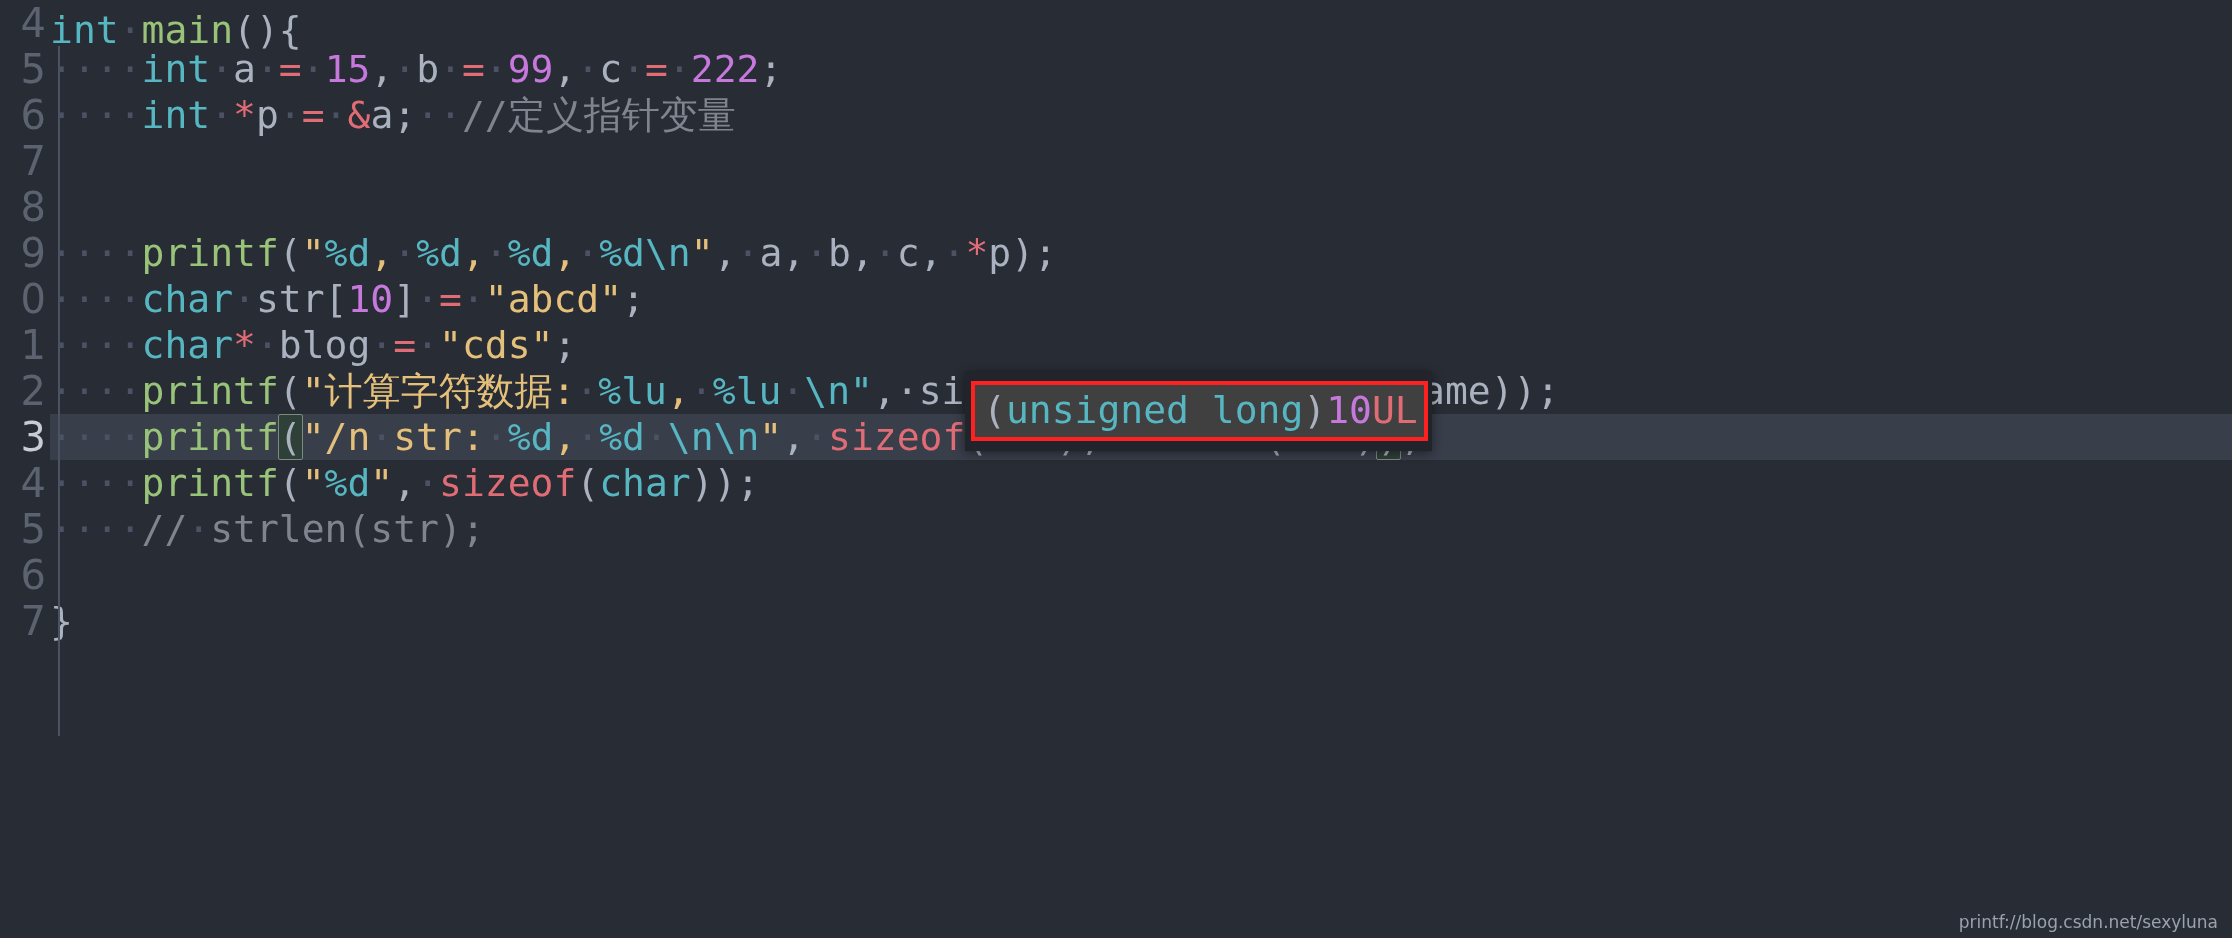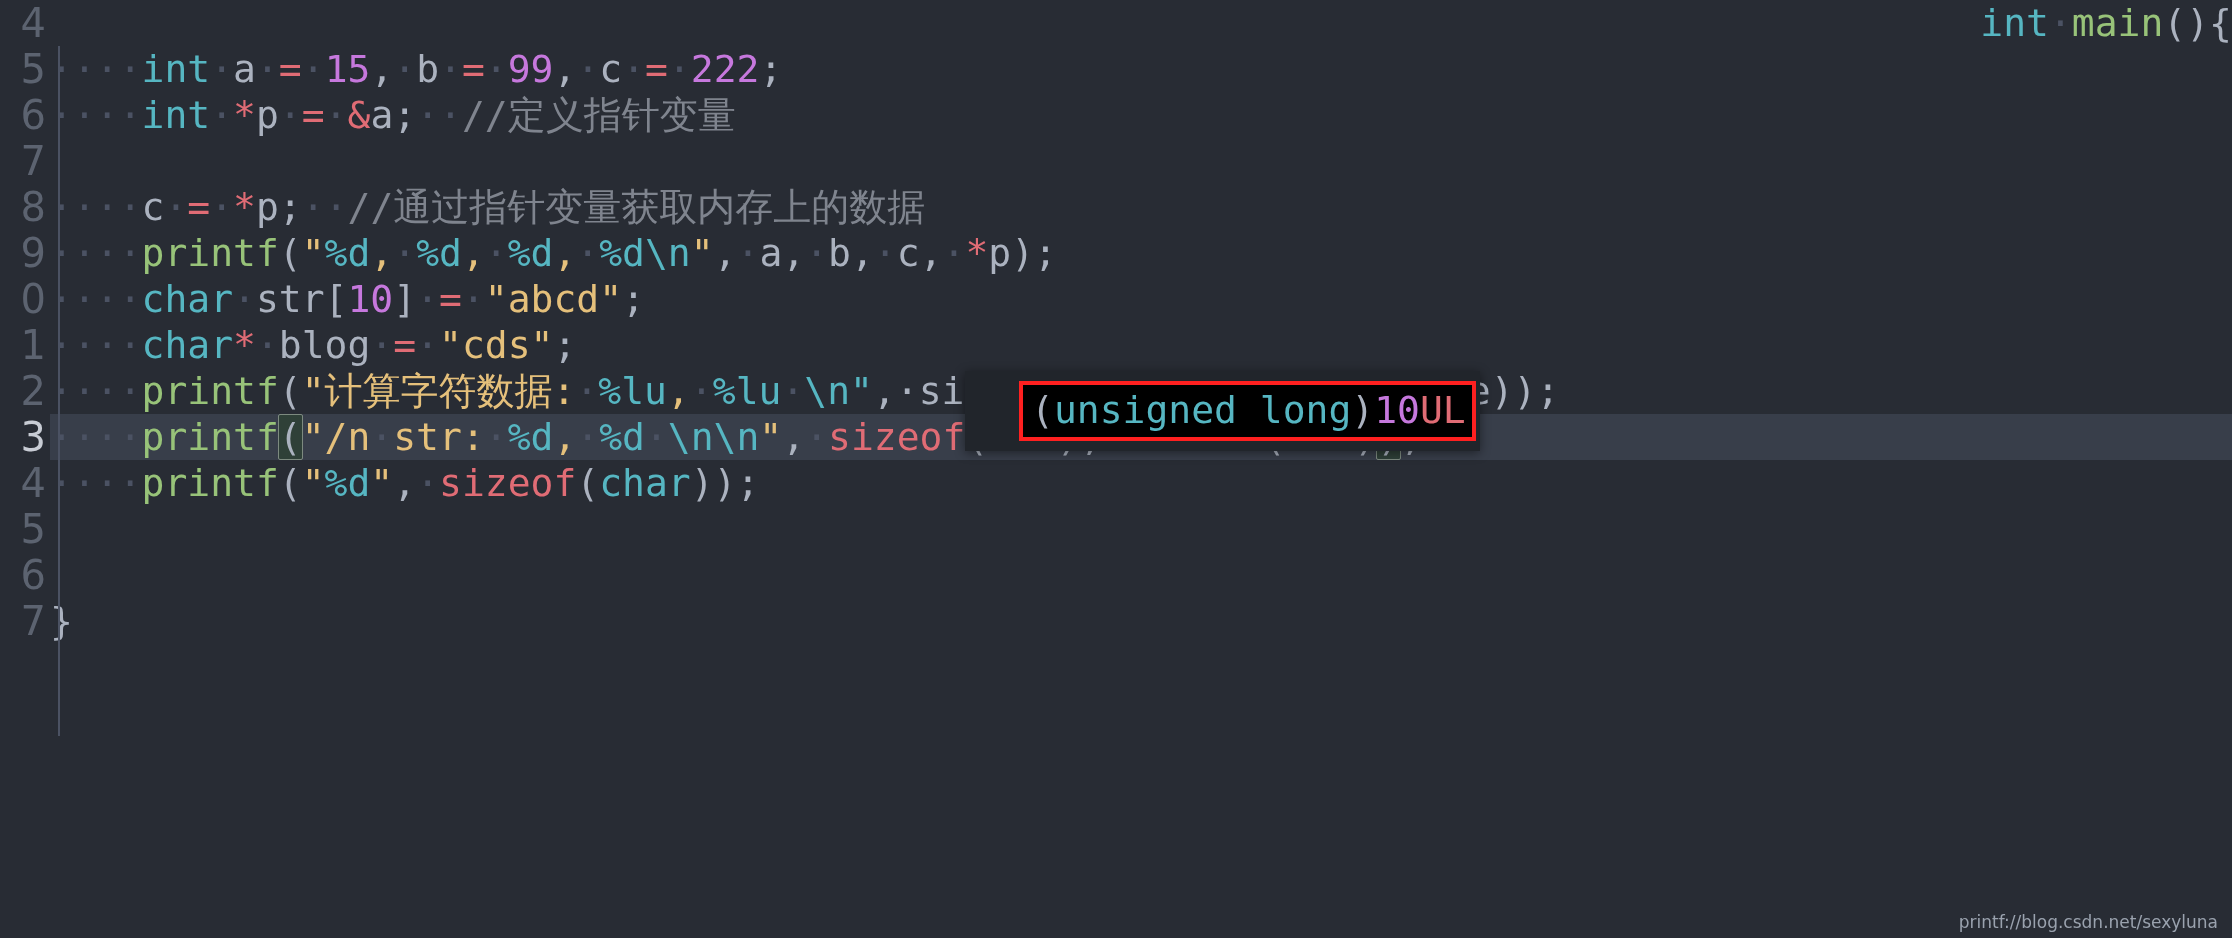--- a/index.html
+++ b/index.html
@@ -101,27 +101,26 @@
   .tooltip-wrap {
     position: absolute;
     z-index: 20;
     background: #21252b;
     box-shadow: 0 2px 10px rgba(0,0,0,0.45);
     padding: 10px 4px 10px 6px;
     box-sizing: border-box;
   }
   .tooltip-box {
     border: 4px solid #ff2020;
-    background: #000000;
+    background: #404040;
     padding: 2px 6px 4px 8px;
     box-sizing: border-box;
     white-space: pre;
     font-size: 38px;
     line-height: 46px;
-    margin-left: 48px;
   }
 
   
   .watermark {
     position: absolute;
     right: 14px;
     bottom: 6px;
     color: #9aa2ae;
     font-size: 17px;
     font-family: "DejaVu Sans", "Liberation Sans", sans-serif;
@@ -145,30 +144,30 @@
       <div class="ln" style="top: 322px;">1</div>
       <div class="ln" style="top: 368px;">2</div>
       <div class="ln cur" style="top: 414px;">3</div>
       <div class="ln" style="top: 460px;">4</div>
       <div class="ln" style="top: 506px;">5</div>
       <div class="ln" style="top: 552px;">6</div>
       <div class="ln" style="top: 598px;">7</div>
     </div>
 
   <div class="code" id="code">
-      <div class="row" style="top: 0px; text-align: right;"><span class="txt t-kw">int</span><span class="txt t-ws">·</span><span class="txt t-fn">main</span><span class="txt t-plain">(){</span></div>
+      <div class="row" style="top: 7px;"><span class="txt t-kw">int</span><span class="txt t-ws">·</span><span class="txt t-fn">main</span><span class="txt t-plain">(){</span></div>
       <div class="row" style="top: 46px;"><span class="txt t-ws">·</span><span class="txt t-ws">···</span><span class="txt t-kw">int</span><span class="txt t-ws">·</span><span class="txt t-plain">a</span><span class="txt t-ws">·</span><span class="txt t-op">=</span><span class="txt t-ws">·</span><span class="txt t-num">15</span><span class="txt t-plain">,</span><span class="txt t-ws">·</span><span class="txt t-plain">b</span><span class="txt t-ws">·</span><span class="txt t-op">=</span><span class="txt t-ws">·</span><span class="txt t-num">99</span><span class="txt t-plain">,</span><span class="txt t-ws">·</span><span class="txt t-plain">c</span><span class="txt t-ws">·</span><span class="txt t-op">=</span><span class="txt t-ws">·</span><span class="txt t-num">222</span><span class="txt t-plain">;</span></div>
       <div class="row" style="top: 92px;"><span class="txt t-ws">····</span><span class="txt t-kw">int</span><span class="txt t-ws">·</span><span class="txt t-op">*</span><span class="txt t-plain">p</span><span class="txt t-ws">·</span><span class="txt t-op">=</span><span class="txt t-ws">·</span><span class="txt t-op">&amp;</span><span class="txt t-plain">a</span><span class="txt t-plain">;</span><span class="txt t-ws">··</span><span class="txt t-cmt">//定义指针变量</span></div>
-      <div class="row" style="top: 184px;"><span class="txt t-ws">····</span><span class="txt t-plain">c</span><span class="txt t-ws">·</span><span class="txt t-op">=</span><span class="txt t-ws">·</span><span class="txt t-op">*</span><span class="txt t-plain">p</span><span class="txt t-plain">;</span><span class="txt t-ws">··</span><span class="txt t-cmt">//通过指针变量获取内存上的数据</span></div>
       <div class="row" style="top: 230px;"><span class="txt t-ws">····</span><span class="txt t-fn">printf</span><span class="txt t-plain">(</span><span class="txt t-str">"</span><span class="txt t-esc">%d</span><span class="txt t-str">,</span><span class="txt t-ws">·</span><span class="txt t-esc">%d</span><span class="txt t-str">,</span><span class="txt t-ws">·</span><span class="txt t-esc">%d</span><span class="txt t-str">,</span><span class="txt t-ws">·</span><span class="txt t-esc">%d\n</span><span class="txt t-str">"</span><span class="txt t-plain">,</span><span class="txt t-ws">·</span><span class="txt t-plain">a,</span><span class="txt t-ws">·</span><span class="txt t-plain">b,</span><span class="txt t-ws">·</span><span class="txt t-plain">c,</span><span class="txt t-ws">·</span><span class="txt t-op">*</span><span class="txt t-plain">p);</span></div>
       <div class="row" style="top: 276px;"><span class="txt t-ws">····</span><span class="txt t-kw">char</span><span class="txt t-ws">·</span><span class="txt t-plain">str[</span><span class="txt t-num">10</span><span class="txt t-plain">]</span><span class="txt t-ws">·</span><span class="txt t-op">=</span><span class="txt t-ws">·</span><span class="txt t-str">"abcd"</span><span class="txt t-plain">;</span></div>
       <div class="row" style="top: 322px;"><span class="txt t-ws">····</span><span class="txt t-kw">char</span><span class="txt t-op">*</span><span class="txt t-ws">·</span><span class="txt t-plain">blog</span><span class="txt t-ws">·</span><span class="txt t-op">=</span><span class="txt t-ws">·</span><span class="txt t-str">"cds"</span><span class="txt t-plain">;</span></div>
       <div class="row" style="top: 368px;"><span class="txt t-ws">····</span><span class="txt t-fn">printf</span><span class="txt t-plain">(</span><span class="txt t-str">"计算字符数据:</span><span class="txt t-ws">·</span><span class="txt t-esc">%lu</span><span class="txt t-str">,</span><span class="txt t-ws">·</span><span class="txt t-esc">%lu</span><span class="txt t-ws">·</span><span class="txt t-esc">\n"</span><span class="txt t-plain">,·sizeof(name),·</span><span class="txt t-fn">strlen</span><span class="txt t-plain">(name));</span></div>
       <div class="row active" style="top: 414px;"><span class="txt t-ws">····</span><span class="txt t-fn">printf</span><span class="txt t-plain bmatch">(</span><span class="txt t-str">"/n</span><span class="txt t-ws">·</span><span class="txt t-str">str:</span><span class="txt t-ws">·</span><span class="txt t-esc">%d</span><span class="txt t-str">,</span><span class="txt t-ws">·</span><span class="txt t-esc">%d</span><span class="txt t-ws">·</span><span class="txt t-esc">\n\n</span><span class="txt t-str">"</span><span class="txt t-plain">,</span><span class="txt t-ws">·</span><span class="txt t-op">sizeof</span><span class="txt t-plain">(str),</span><span class="txt t-ws">·</span><span class="txt t-fn">strlen</span><span class="txt t-plain">(str)</span><span class="txt t-plain bmatch">)</span><span class="txt t-plain">;</span></div>
       <div class="row" style="top: 460px;"><span class="txt t-ws">····</span><span class="txt t-fn">printf</span><span class="txt t-plain">(</span><span class="txt t-str">"</span><span class="txt t-esc">%d</span><span class="txt t-str">"</span><span class="txt t-plain">,</span><span class="txt t-ws">·</span><span class="txt t-op">sizeof</span><span class="txt t-plain">(</span><span class="txt t-kw">char</span><span class="txt t-plain">));</span></div>
+      <div class="row" style="top: 506px;"><span class="txt t-ws">····</span><span class="txt t-cmt">//</span><span class="txt t-ws">·</span><span class="txt t-cmt">strlen(str);</span></div>
       <div class="row" style="top: 598px;"><span class="txt t-plain">}</span></div>
     </div>
 
   <div class="indent-guide"></div>
 
   <div class="tooltip-wrap" id="tooltip-wrap" style="left: 965px; top: 371px;">
     <div class="tooltip-box" id="tooltip-box"><span class="txt t-plain">(</span><span class="txt t-kw">unsigned long</span><span class="txt t-plain">)</span><span class="txt t-num">10</span><span class="txt t-ul">UL</span></div>
   </div>
 
   <div class="watermark">printf://blog.csdn.net/sexyluna</div>

